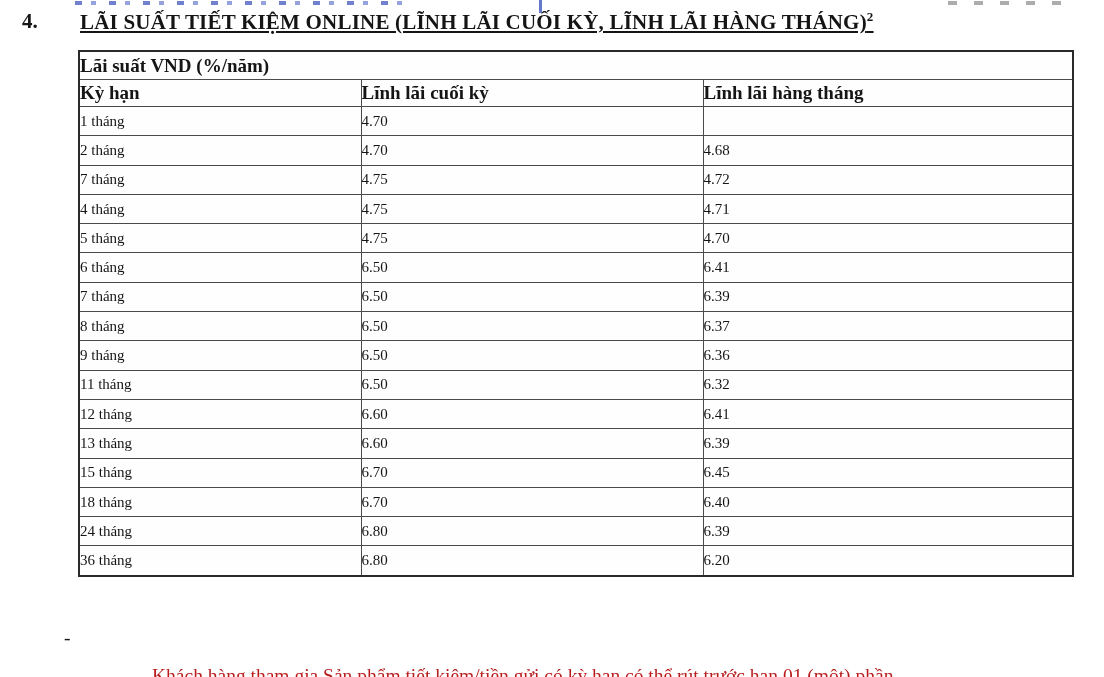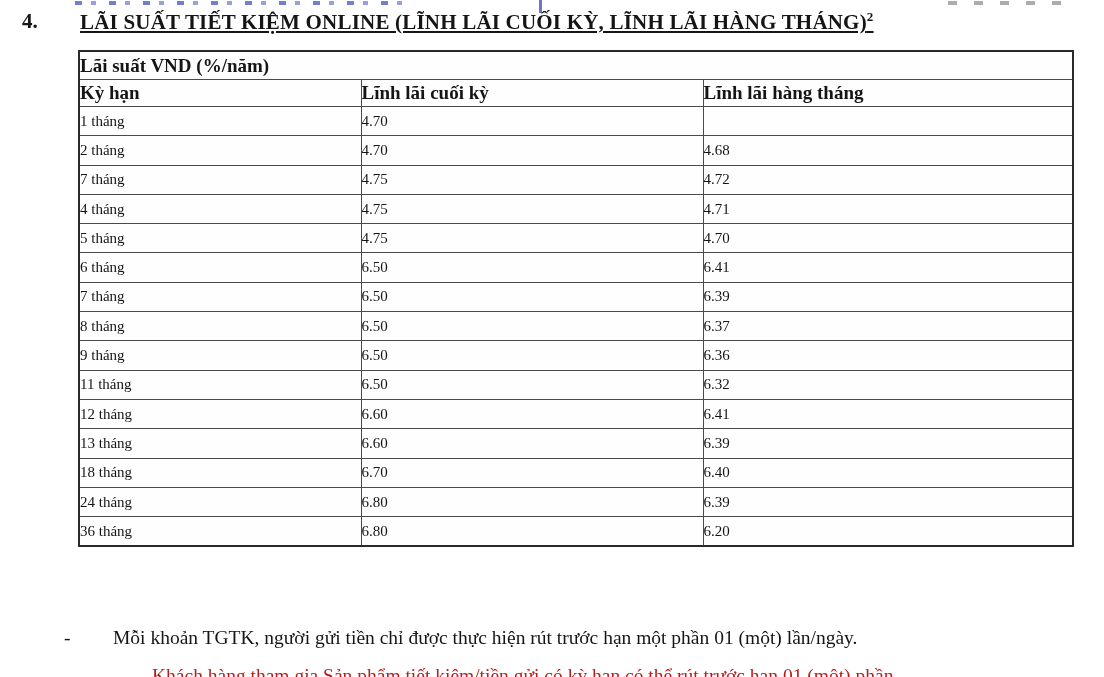--- a/index.html
+++ b/index.html
@@ -160,34 +160,38 @@
         <td>12 tháng</td>
         <td>6.60</td>
         <td>6.41</td>
       </tr>
       <tr>
         <td>13 tháng</td>
         <td>6.60</td>
         <td>6.39</td>
       </tr>
       <tr>
+        <td>15 tháng</td>
+        <td>6.70</td>
+        <td>6.45</td>
+      </tr>
+      <tr>
         <td>18 tháng</td>
         <td>6.70</td>
         <td>6.40</td>
       </tr>
       <tr>
         <td>24 tháng</td>
         <td>6.80</td>
         <td>6.39</td>
       </tr>
       <tr>
         <td>36 tháng</td>
         <td>6.80</td>
         <td>6.20</td>
       </tr>
     </tbody>
 </table>
 
 <div class="note-line">
   <span class="note-dash">-</span>
-  <span class="note-text">Mỗi khoản TGTK, người gửi tiền chỉ được thực hiện rút trước hạn một phần 01 (một) lần/ngày.</span>
 </div>
 <div class="note-partial">Khách hàng tham gia Sản phẩm tiết kiệm/tiền gửi có kỳ hạn có thể rút trước hạn 01 (một) phần</div>
 
 </body></html>

